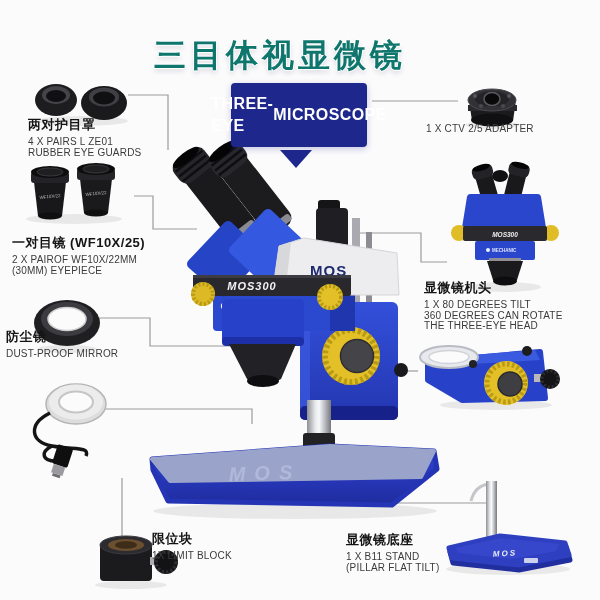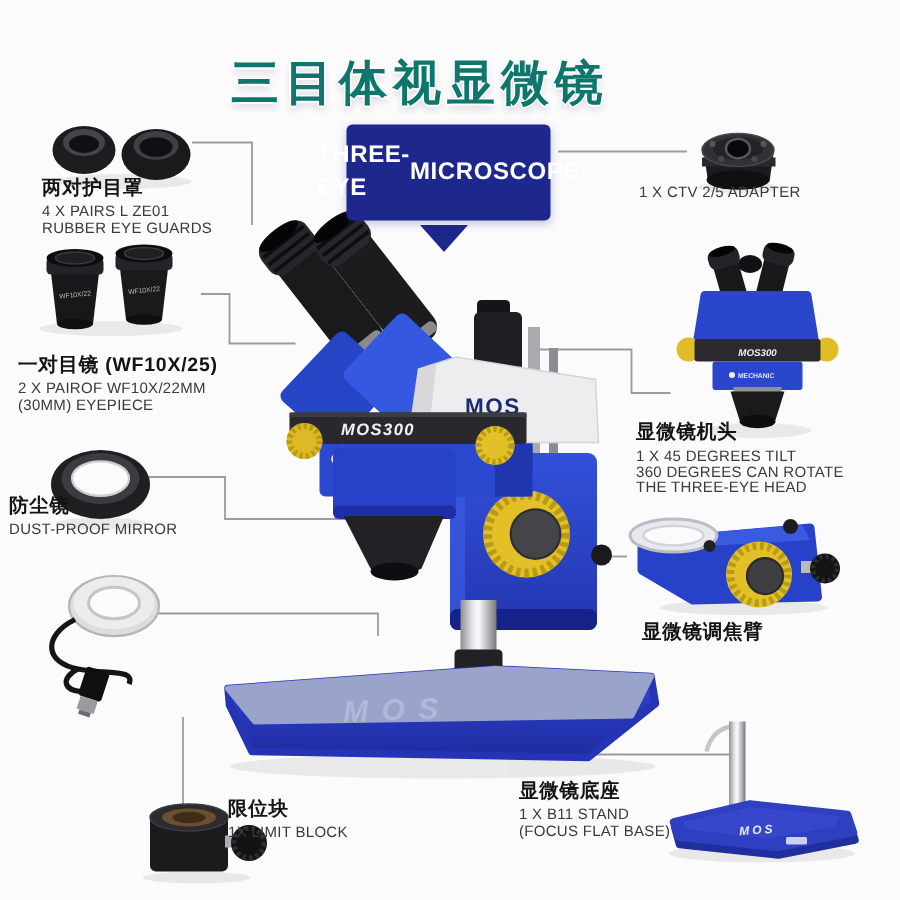--- a/index.html
+++ b/index.html
@@ -27,21 +27,21 @@
   .en{font-size:10px;font-weight:normal;color:#3a3a3a;line-height:10.5px;margin-top:3px;letter-spacing:.2px;}
   .en div{white-space:nowrap;}
   .c1{left:28px;top:116px;width:158px}
   .c2{left:12px;top:234px;width:172px}
   .c3{left:6px;top:328px;width:148px}
   .c4{left:0px;top:456px;width:146px}
   .c5{left:152px;top:530px;width:96px}
   .c6{left:426px;top:121px;width:154px}
   .c7{left:424px;top:279px;width:166px}
   .c8{left:428px;top:412px;width:164px}
-  .c9{left:346px;top:518px;width:122px}
+  .c9{left:346px;top:531px;width:122px}
   .art{position:absolute;left:0;top:0;}
 </style>
 </head>
 <body>
 
 <div class="canvas">
 
   <svg class="art" width="600" height="600" viewBox="0 0 600 600">
     <defs>
       <linearGradient id="chromeG" x1="0" y1="0" x2="1" y2="0">
@@ -313,31 +313,30 @@
 
   <div class="callout c6">
     <div class="en">
         <div>1 X CTV 2/5 ADAPTER</div>
       </div>
   </div>
 
   <div class="callout c7">
     <div class="zh">显微镜机头</div>
     <div class="en">
-        <div>1 X 45 DEGREES TILT</div>
+        <div>1 X 80 DEGREES TILT</div>
                     <div>360 DEGREES CAN ROTATE</div>
                     <div>THE THREE-EYE HEAD</div>
       </div>
   </div>
 
   <div class="callout c8">
-    <div class="zh">显微镜调焦臂</div>
   </div>
 
   <div class="callout c9">
     <div class="zh">显微镜底座</div>
     <div class="en">
         <div>1 X B11 STAND</div>
-                    <div>(FOCUS FLAT BASE)</div>
+                    <div>(PILLAR FLAT TILT)</div>
       </div>
   </div>
 
 </div>
 
 </body></html>

